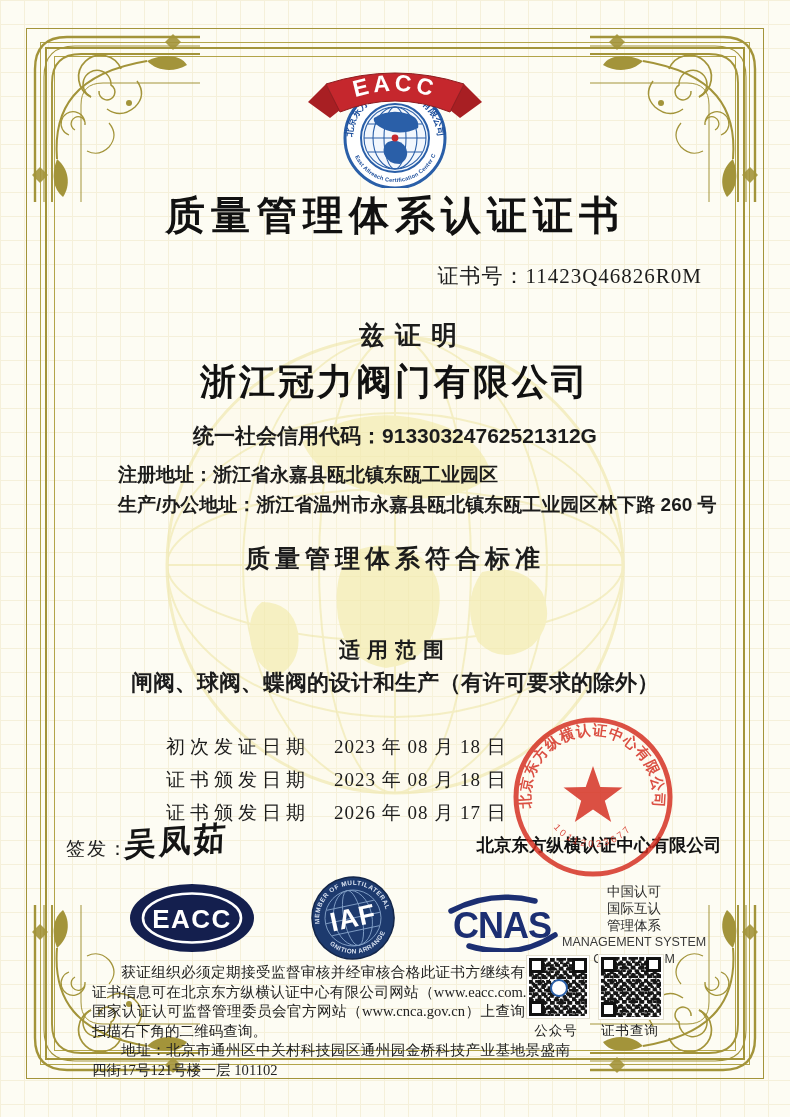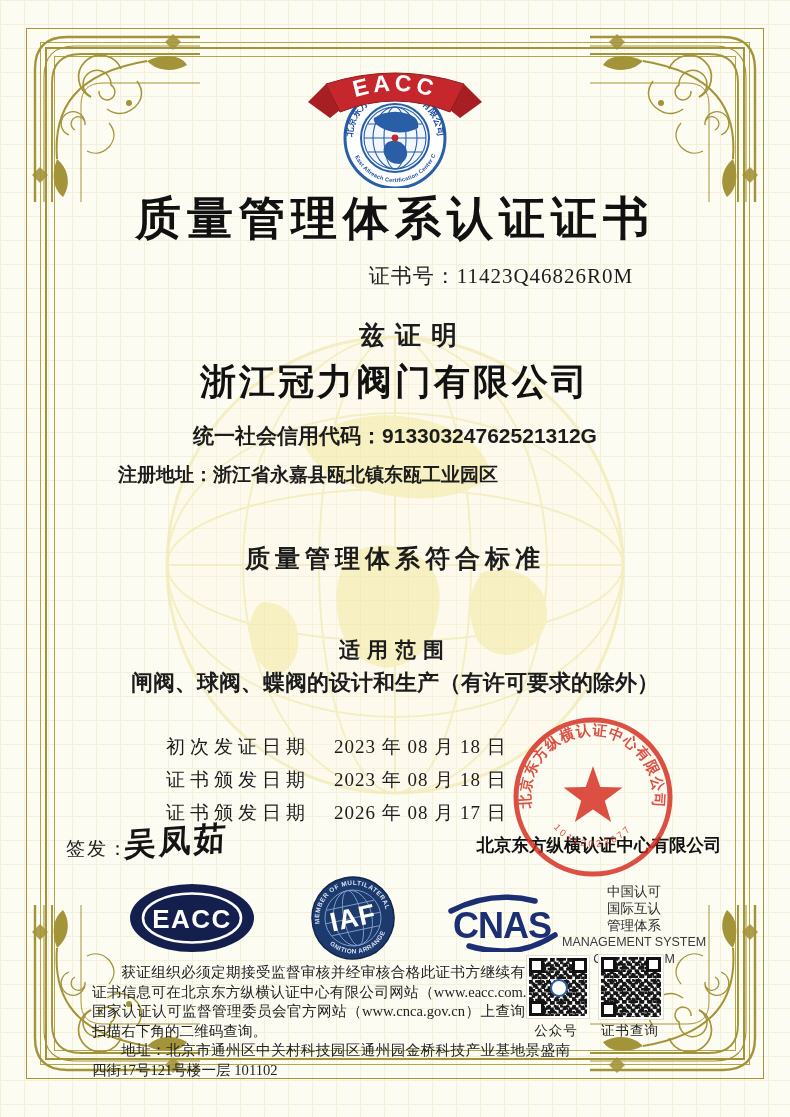--- a/index.html
+++ b/index.html
@@ -17,22 +17,22 @@
   .f3{inset:47px 45px 57px 45px;border:2.2px solid #a3943a;}
   .f4{inset:56px 54px 66px 54px;border:1px solid #b3a54a;}
   .corner{position:absolute;width:175px;height:175px;}
   .corner.tl{top:27px;left:25px;}
   .corner.tr{top:27px;right:25px;transform:scaleX(-1);}
   .corner.br{bottom:37px;right:25px;transform:scale(-1,-1);}
   .corner.bl{bottom:37px;left:25px;transform:scaleY(-1);}
   
   .center{left:0;right:0;text-align:center;}
   .title{top:188px;font-family:"Liberation Sans",sans-serif;font-weight:900;
-         font-size:46px;letter-spacing:6px;color:#111;}
-  .certno{top:262px;right:88px;left:300px;text-align:center;font-size:21px;letter-spacing:1px;}
+         font-size:40px;letter-spacing:6px;color:#111;}
+  .certno{top:262px;right:88px;left:300px;text-align:right;font-size:21px;letter-spacing:1px;}
   .certify{top:318px;font-size:26px;font-weight:bold;letter-spacing:10px;margin-left:36px;}
   .company{top:358px;font-family:"Liberation Sans",sans-serif;font-weight:900;
            font-size:36px;letter-spacing:3px;color:#111;}
   .credit{top:422px;font-family:"Liberation Sans",sans-serif;font-weight:700;font-size:21px;}
   .addr{top:460px;left:118px;right:70px;font-family:"Liberation Sans",sans-serif;
         font-weight:700;font-size:19px;line-height:30px;}
   .stdhead{top:542px;font-family:"Liberation Sans",sans-serif;font-weight:800;
            font-size:25px;letter-spacing:5px;}
   .standard{top:584px;font-size:31px;letter-spacing:1px;}
   .scopehead{top:636px;font-size:21px;font-weight:bold;letter-spacing:7px;}
@@ -233,20 +233,23 @@
   <div class="abs center company">浙江冠力阀门有限公司</div>
 
   <div class="abs center credit">
     <span>统一社会信用代码：</span><span>91330324762521312G</span>
   </div>
 
   <div class="abs addr">
     <div>
       <span>注册地址：</span><span>浙江省永嘉县瓯北镇东瓯工业园区</span>
     </div>
+    <div>
+      <span>生产/办公地址：</span><span>浙江省温州市永嘉县瓯北镇东瓯工业园区林下路 260 号</span>
+    </div>
   </div>
 
   <div class="abs center stdhead">质量管理体系符合标准</div>
   <div class="abs center scopehead">适用范围</div>
   <div class="abs center scope">闸阀、球阀、蝶阀的设计和生产（有许可要求的除外）</div>
 
   <div class="abs dates">
     <div class="row">
       <span class="lbl">初次发证日期</span>
       <span class="val">2023 年 08 月 18 日</span>

